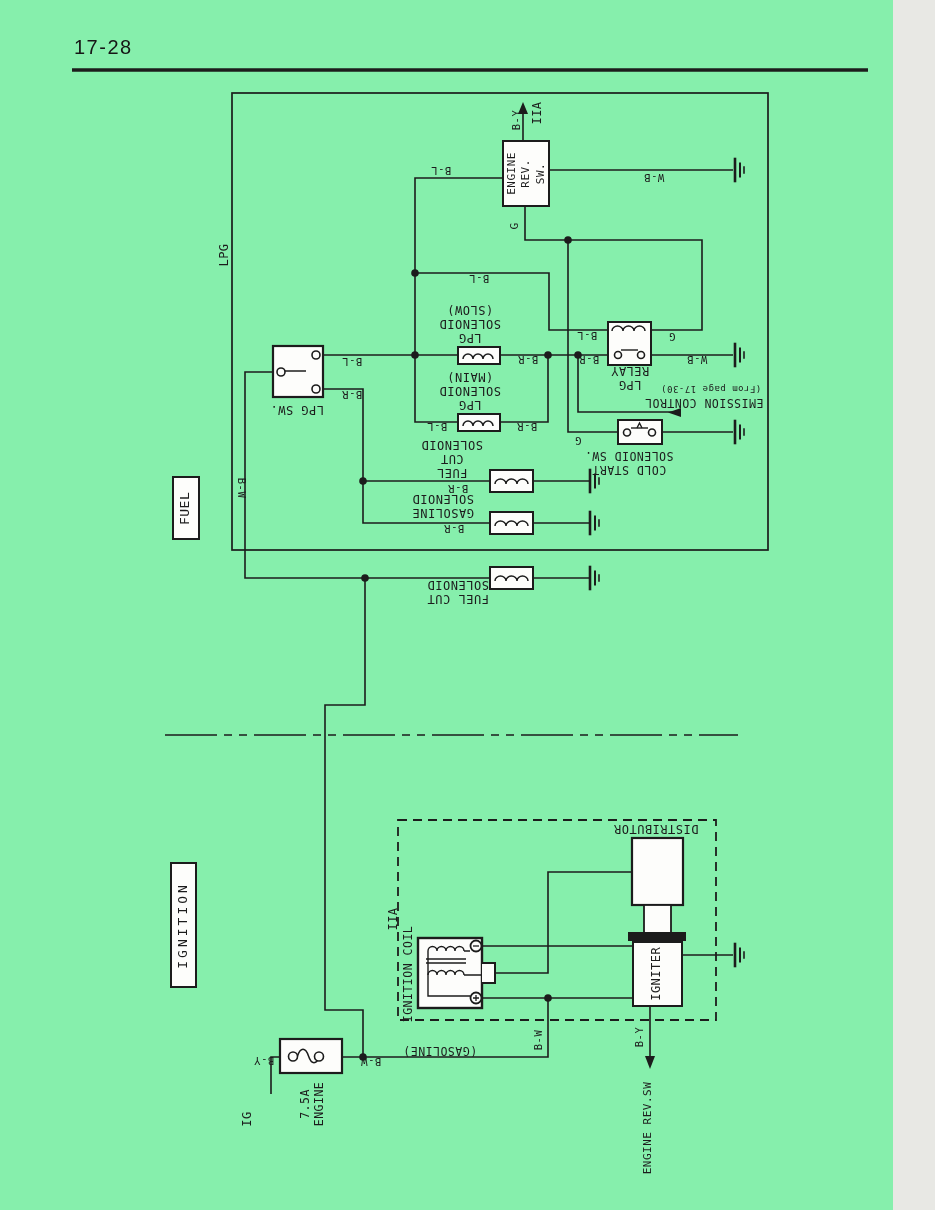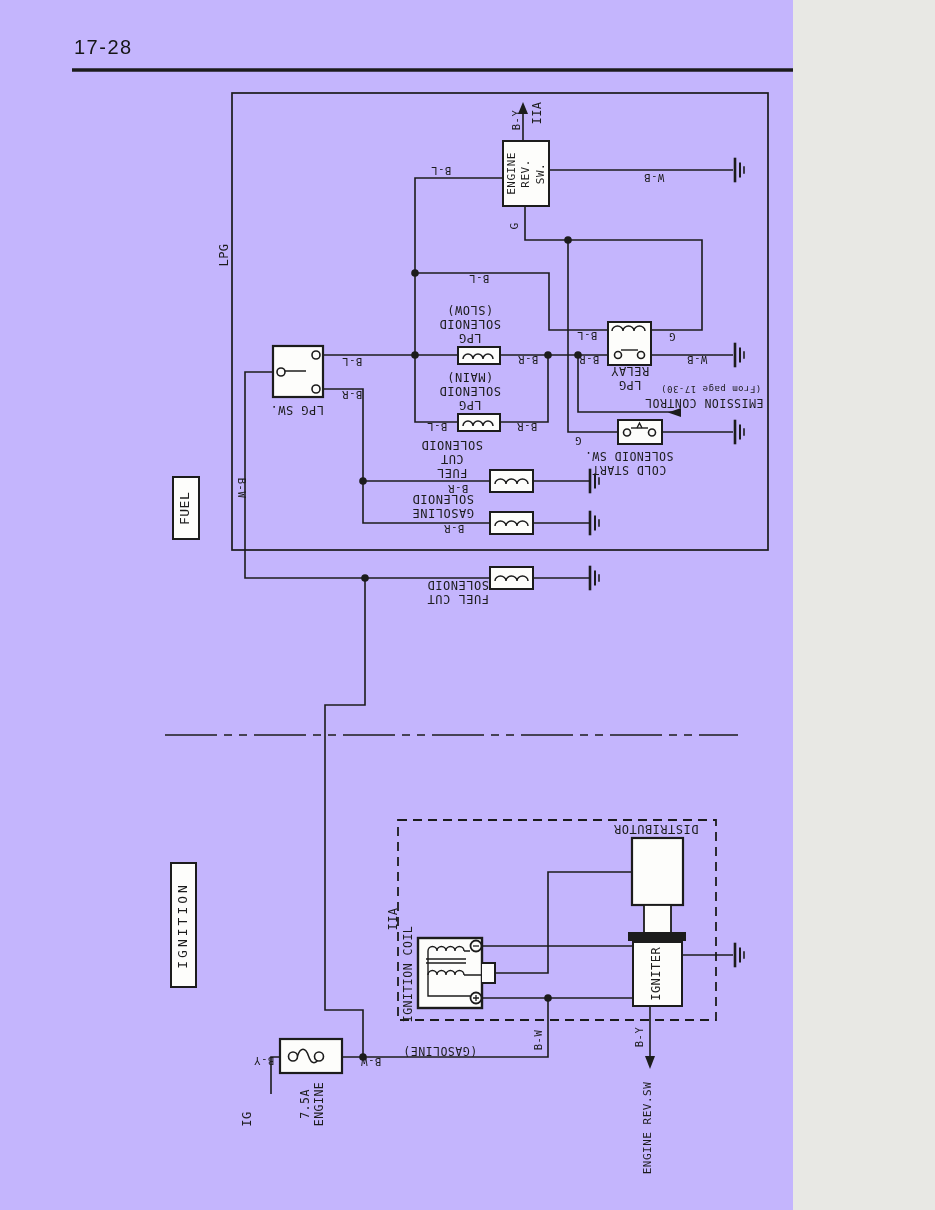--- a/index.html
+++ b/index.html
@@ -1,16 +1,16 @@
 <!DOCTYPE html>
 <html><head>
 <meta charset="utf-8">
 <style>
   html,body{margin:0;padding:0;background:#e8e8e4;}
-  .page{position:relative;width:793px;height:1210px;background:#c4b5fd;overflow:hidden;
+  .page{position:relative;width:893px;height:1210px;background:#86efac;overflow:hidden;
         font-family:"DejaVu Sans Mono","Liberation Mono",monospace;color:#1c1c1c;}
   .hdr{position:absolute;left:74px;top:36px;font-family:"Liberation Sans",sans-serif;
        font-size:20px;letter-spacing:1.5px;color:#161616;}
   svg{position:absolute;left:0;top:0;}
   .lbl{position:absolute;white-space:pre;text-align:center;line-height:1.18;
        font-weight:500;letter-spacing:0.5px;}
   .r180{transform:translate(-50%,-50%) rotate(180deg);}
   .rccw{transform:translate(-50%,-50%) rotate(-90deg);}
   .rcw{transform:translate(-50%,-50%) rotate(90deg);}
   .f9{font-size:9px;}.f10{font-size:10.5px;}.f11{font-size:11px;}

